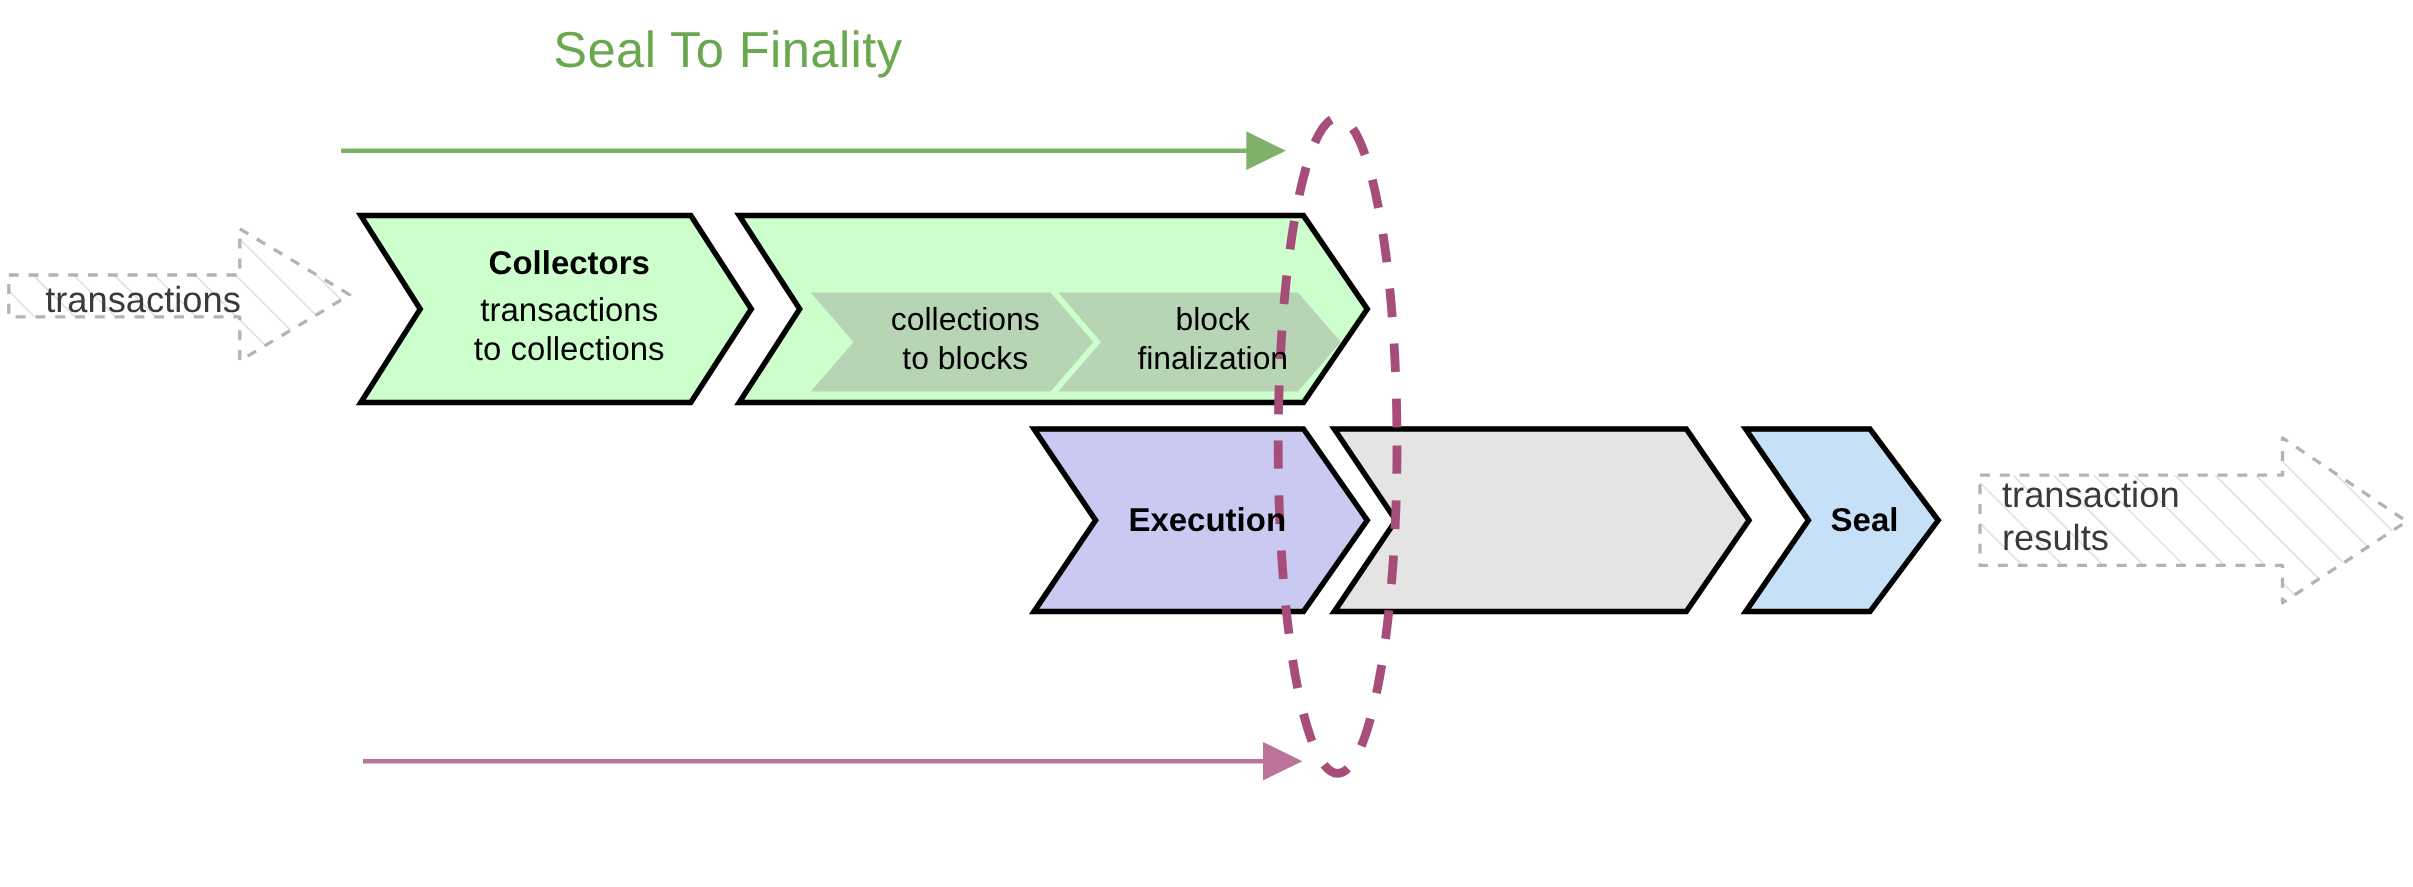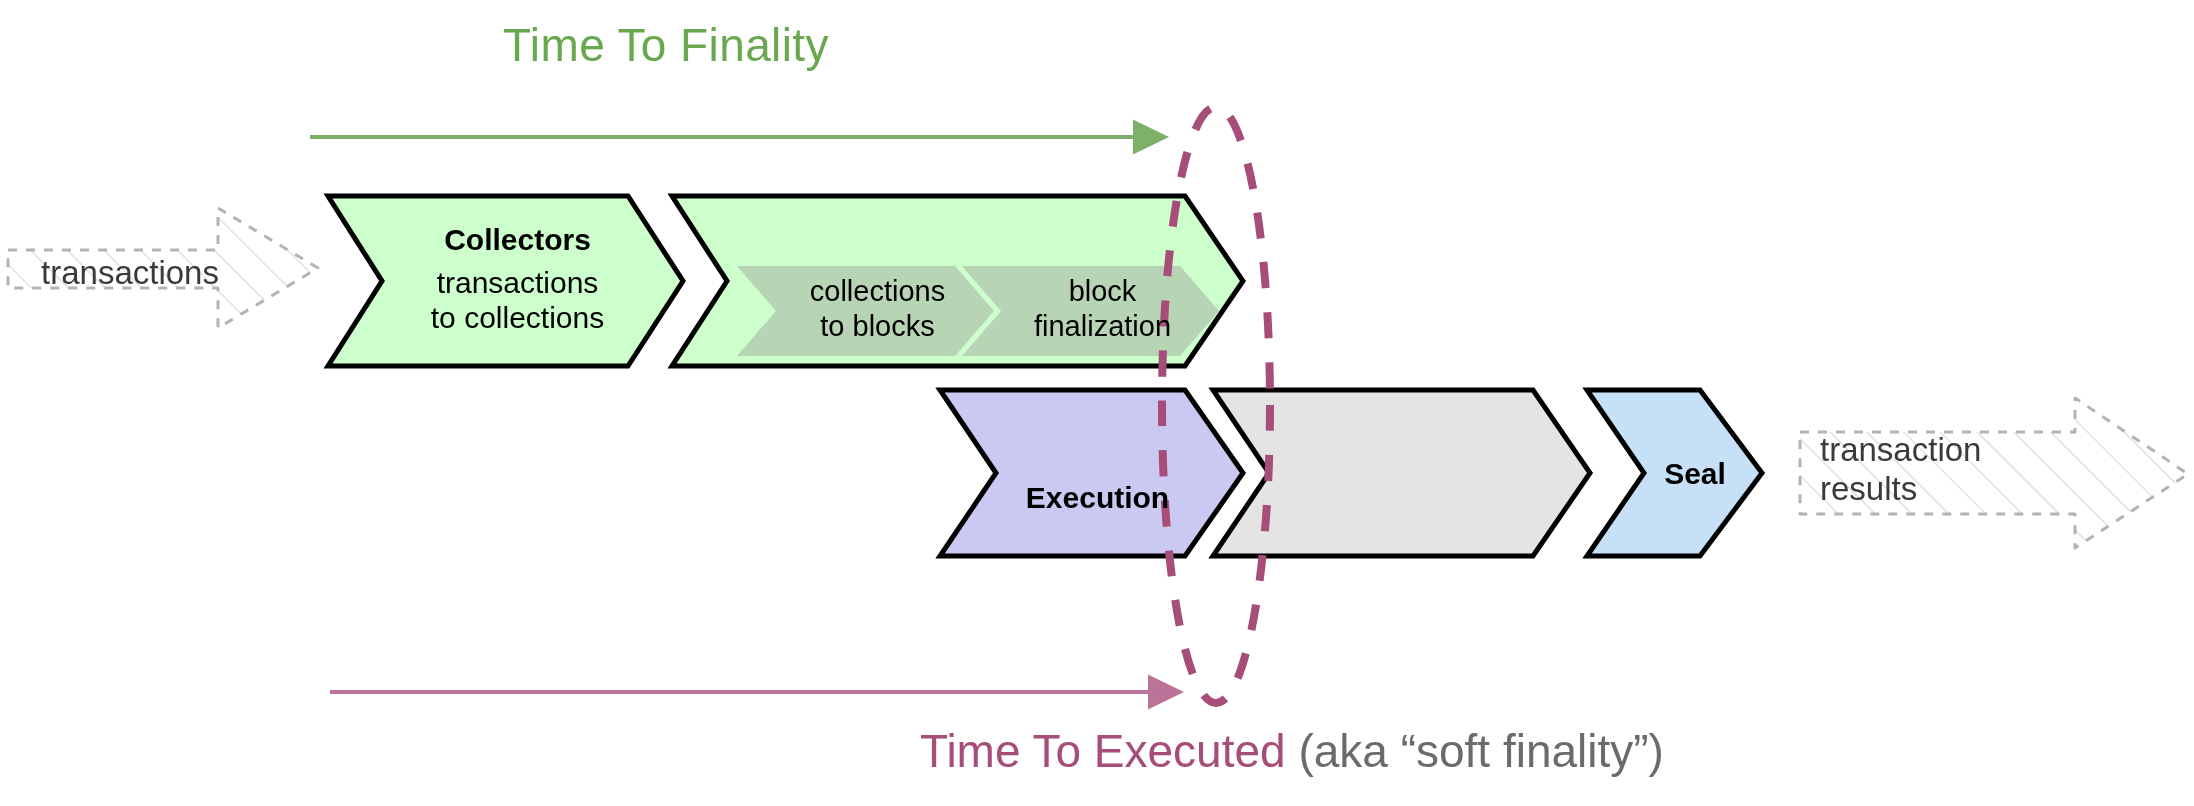--- a/index.html
+++ b/index.html
@@ -123,37 +123,36 @@
 
     <g>
       <line x1="310" y1="137" x2="1165" y2="137" stroke="#7fb069" stroke-width="4" marker-end="url(#arrowGreen)"></line>
     </g>
 
     <g>
       <line x1="330" y1="692" x2="1180" y2="692" stroke="#bb7399" stroke-width="4" marker-end="url(#arrowPink)"></line>
     </g>
   </svg>
 
-  <div class="bigcap-green" style="left:503px; top:18px;">Time To Finality</div>
+  <div class="bigcap-green" style="left:503px; top:18px;">Seal To Finality</div>
 
-  <div class="bigcap-pink" style="left:920px; top:724px;"><span>Time To Executed</span><span class="muted"> (aka “soft finality”)</span></div>
 
   <div class="lbl ghost-label" style="left:20px; top:254px; width:220px;">transactions</div>
 
   <div class="lbl stage-title" style="left:385px; top:222px; width:265px;">Collectors</div>
 
   <div class="lbl ghost-label" style="left:1820px; top:431px; width:260px; text-align:left;">transaction
 results</div>
   <div class="lbl stage-sub" style="left:370px; top:265px; width:295px;">transactions
 to collections</div>
 
 
   <div class="lbl inner-label" style="left:990px; top:274px; width:225px;">block
 finalization</div>
   <div class="lbl inner-label" style="left:765px; top:274px; width:225px;">collections
 to blocks</div>
 
-  <div class="lbl stage-title" style="left:1000px; top:480px; width:195px;">Execution</div>
+  <div class="lbl stage-title" style="left:1000px; top:456px; width:195px;">Execution</div>
 
 
   <div class="lbl stage-title" style="left:1640px; top:456px; width:110px;">Seal</div>
 
 </div>
 
 </body></html>

